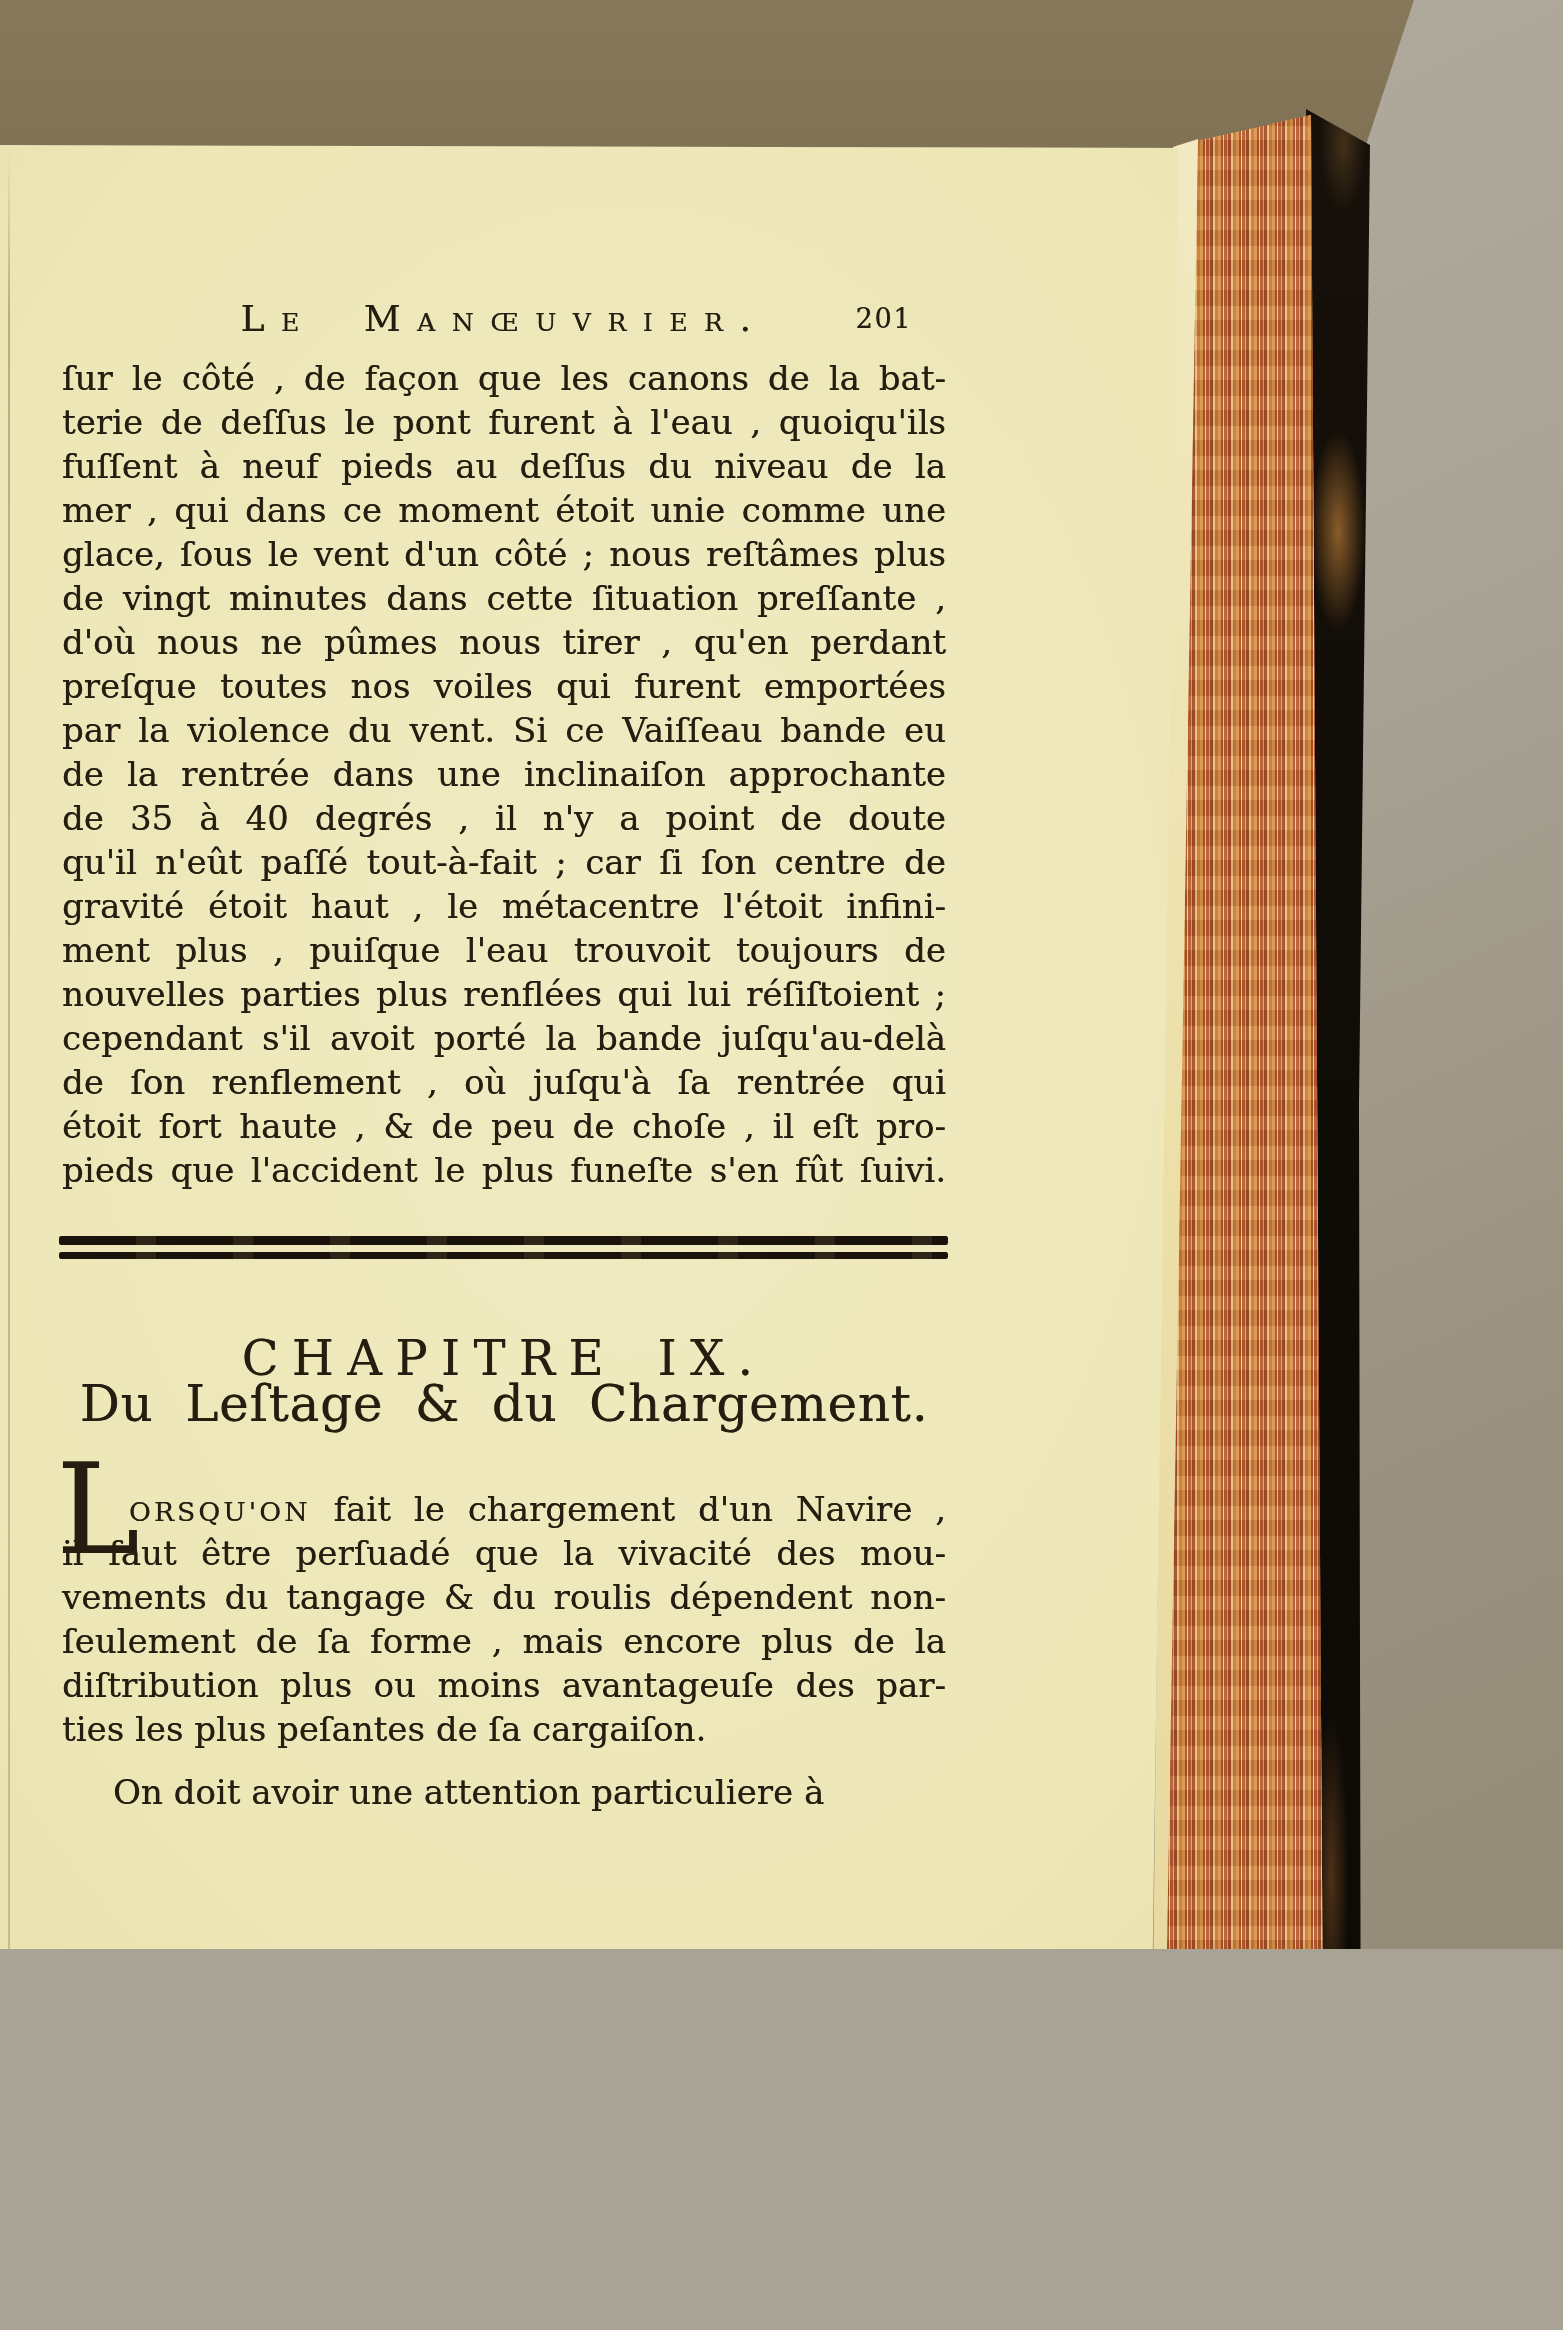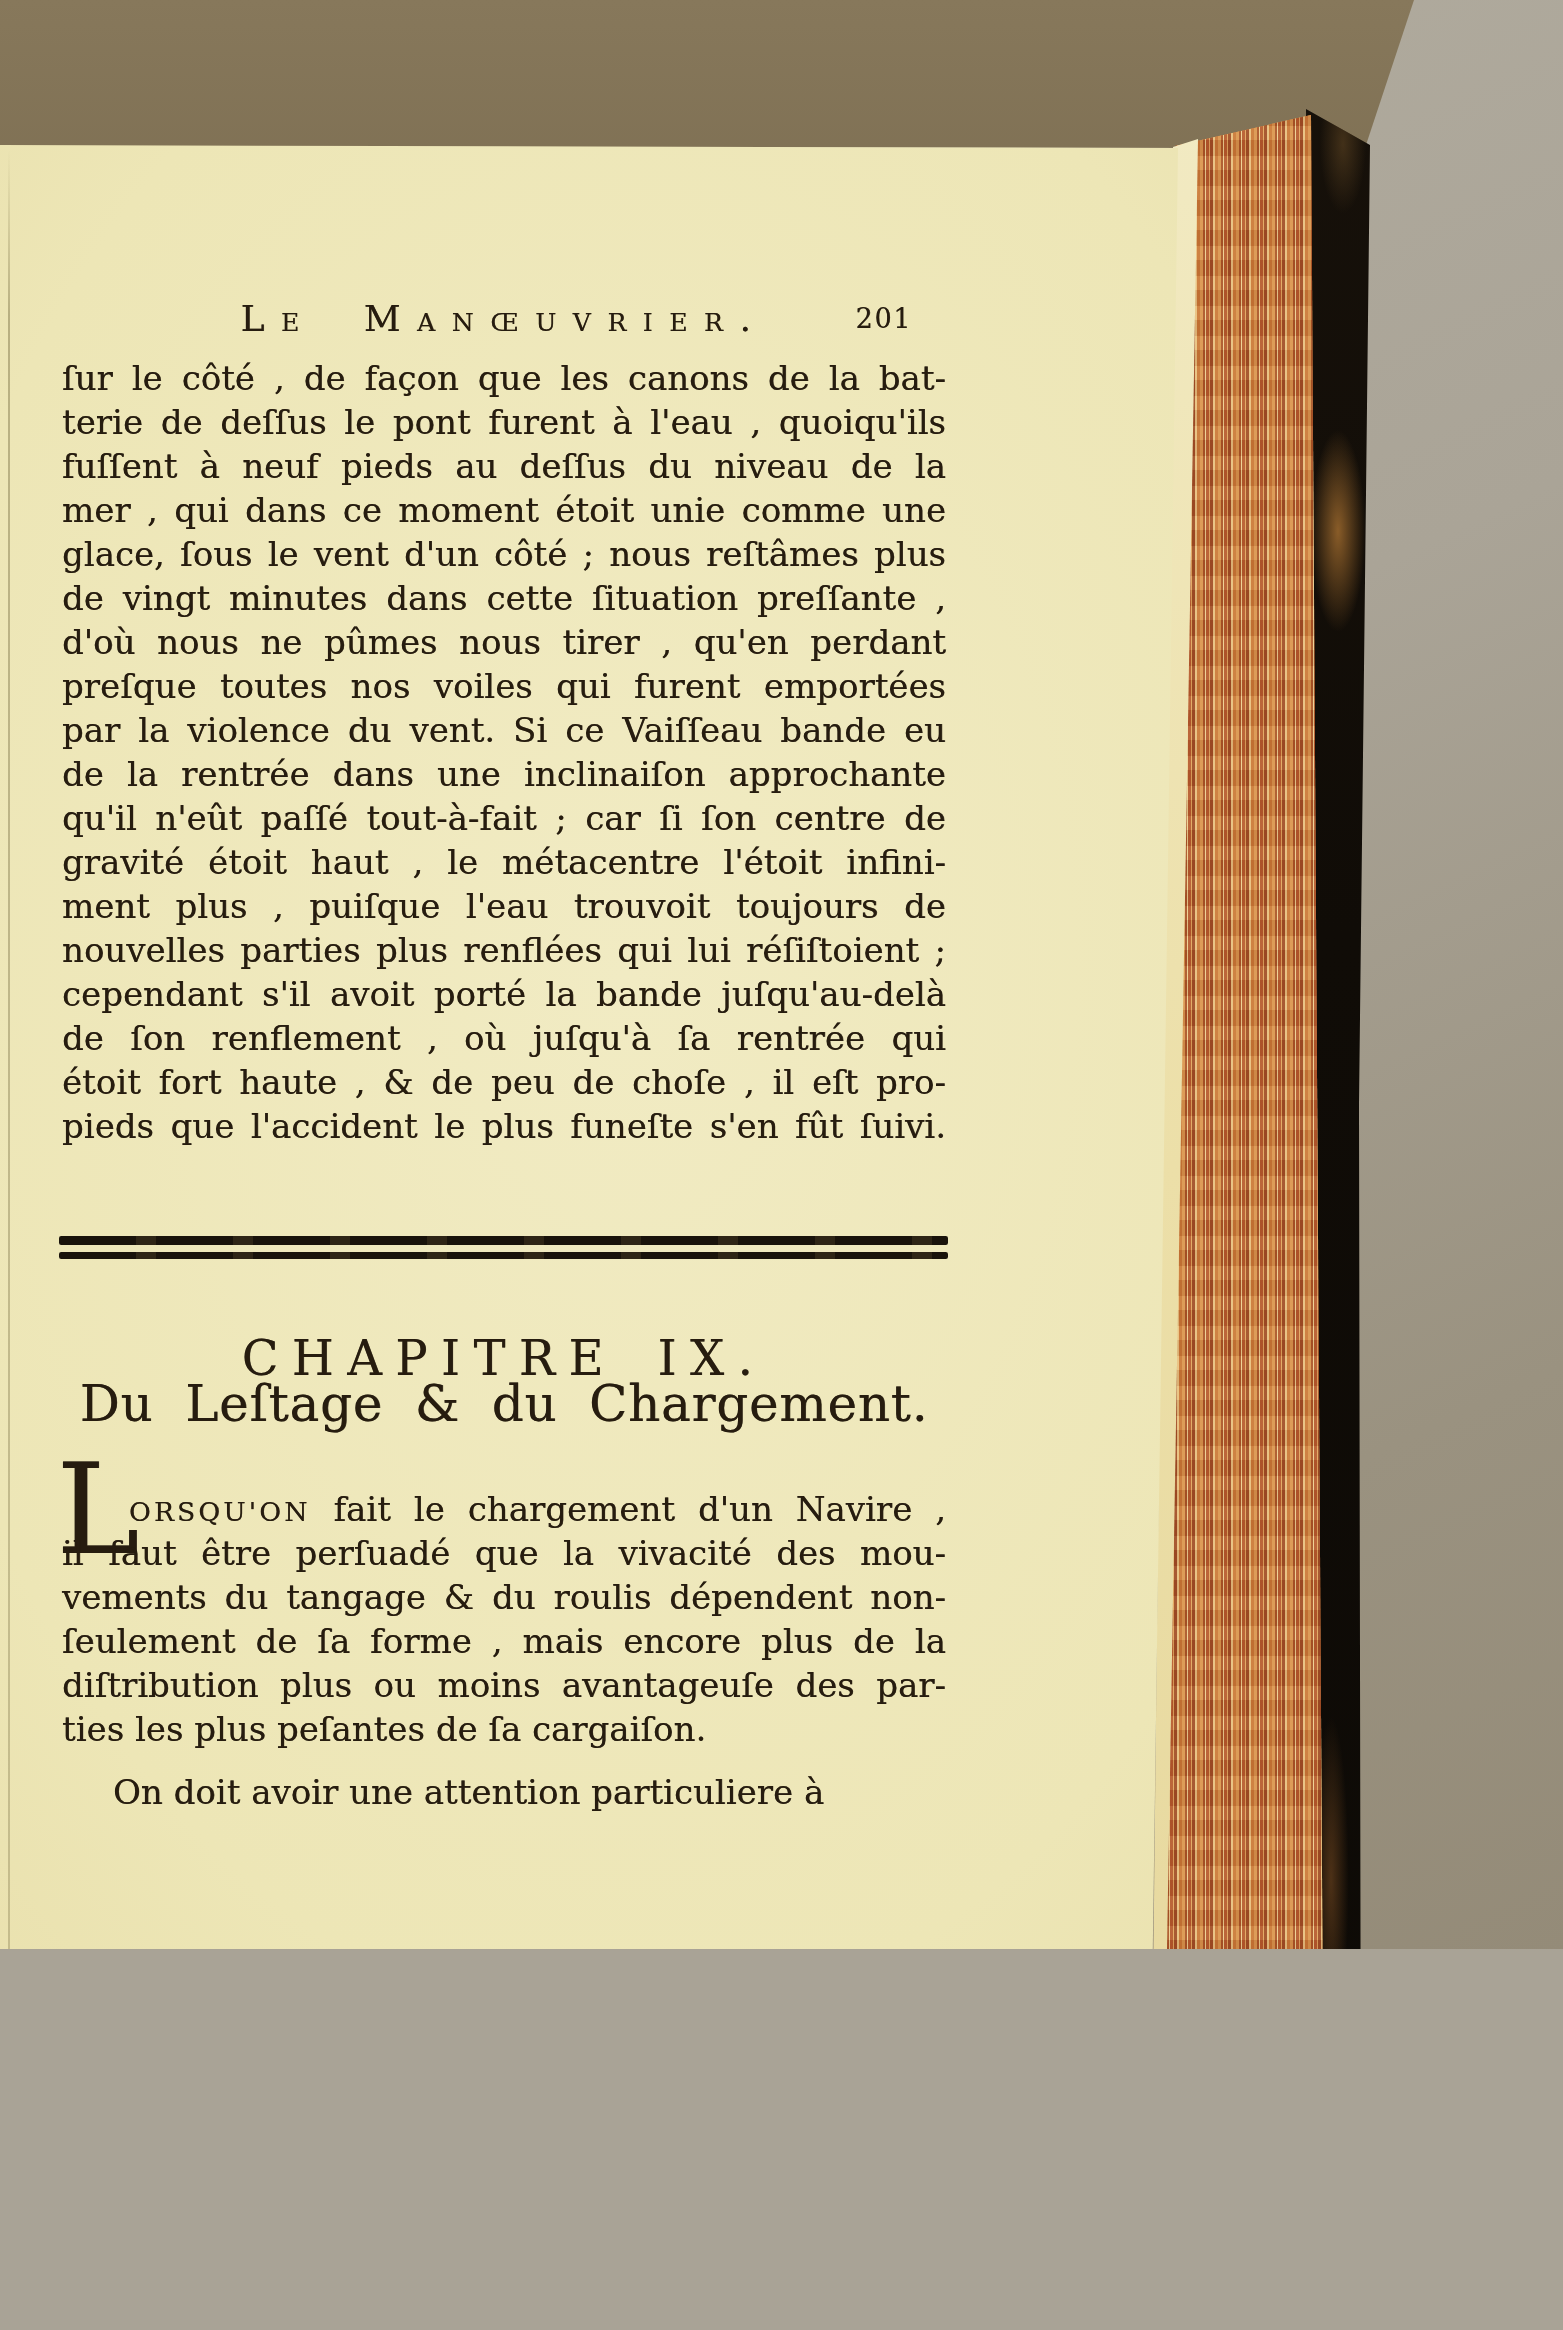--- a/index.html
+++ b/index.html
@@ -126,20 +126,21 @@
       <div class="tline">ſur le côté , de façon que les canons de la bat-</div>
       <div class="tline">terie de deſſus le pont furent à l'eau , quoiqu'ils</div>
       <div class="tline">fuſſent à neuf pieds au deſſus du niveau de la</div>
       <div class="tline">mer , qui dans ce moment étoit unie comme une</div>
       <div class="tline">glace, ſous le vent d'un côté ; nous reſtâmes plus</div>
       <div class="tline">de vingt minutes dans cette ſituation preſſante ,</div>
       <div class="tline">d'où nous ne pûmes nous tirer , qu'en perdant</div>
       <div class="tline">preſque toutes nos voiles qui furent emportées</div>
       <div class="tline">par la violence du vent. Si ce Vaiſſeau bande eu</div>
       <div class="tline">de la rentrée dans une inclinaiſon approchante</div>
+      <div class="tline">de 35 à 40 degrés , il n'y a point de doute</div>
       <div class="tline">qu'il n'eût paſſé tout-à-fait ; car ſi ſon centre de</div>
       <div class="tline">gravité étoit haut , le métacentre l'étoit infini-</div>
       <div class="tline">ment plus , puiſque l'eau trouvoit toujours de</div>
       <div class="tline">nouvelles parties plus renflées qui lui réſiſtoient ;</div>
       <div class="tline">cependant s'il avoit porté la bande juſqu'au-delà</div>
       <div class="tline">de ſon renflement , où juſqu'à ſa rentrée qui</div>
       <div class="tline">étoit fort haute , &amp; de peu de choſe , il eſt pro-</div>
       <div class="tline">pieds que l'accident le plus funeſte s'en fût ſuivi.</div>
     </div>
 

